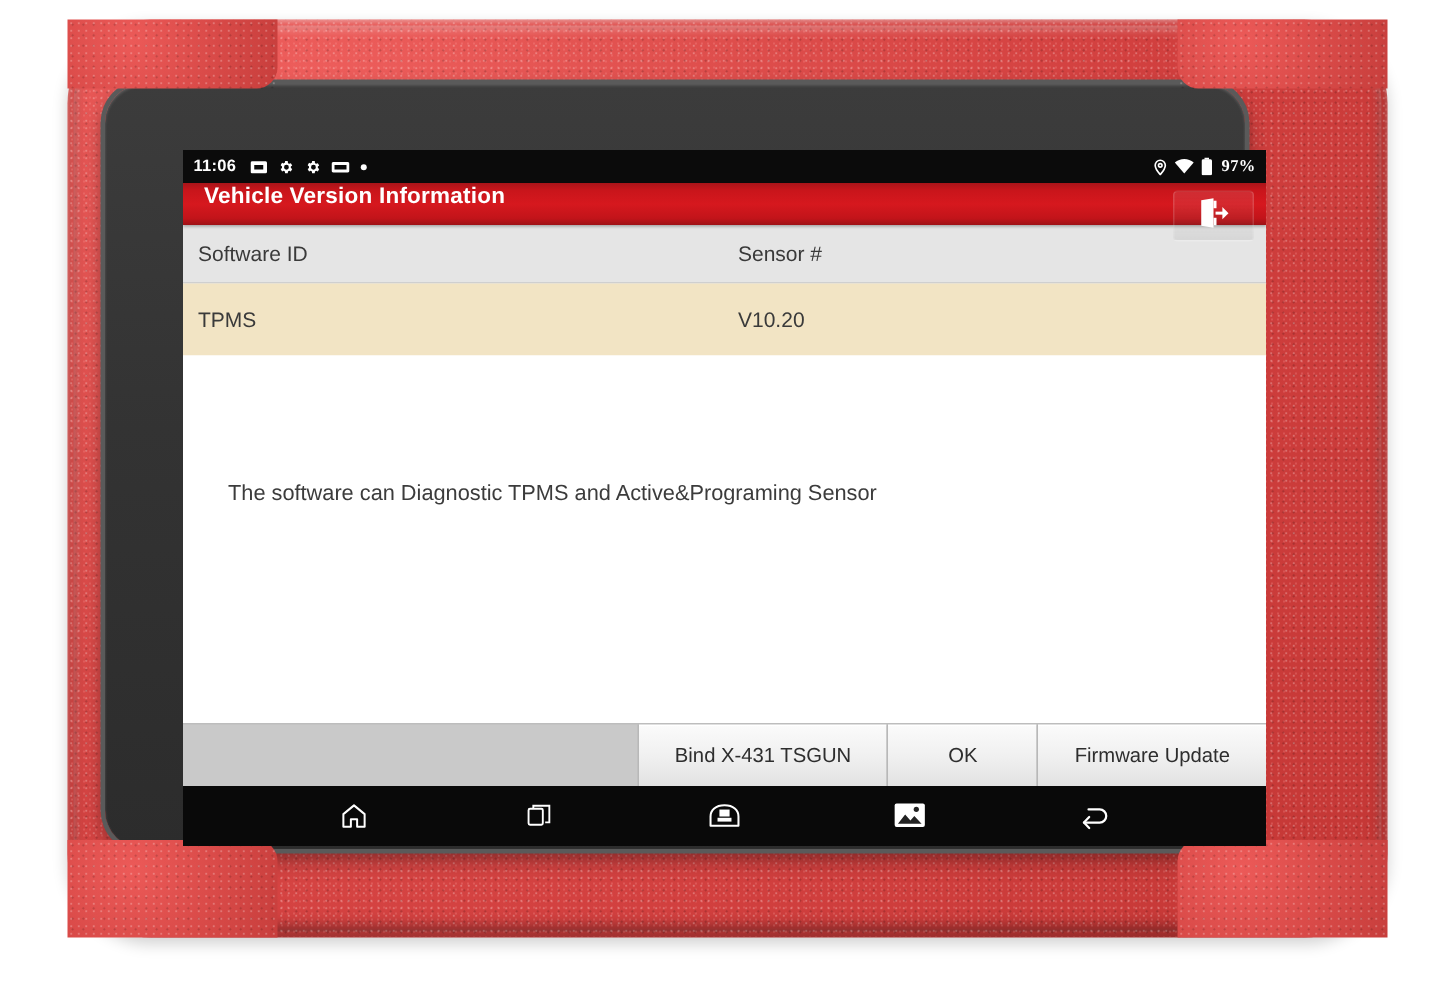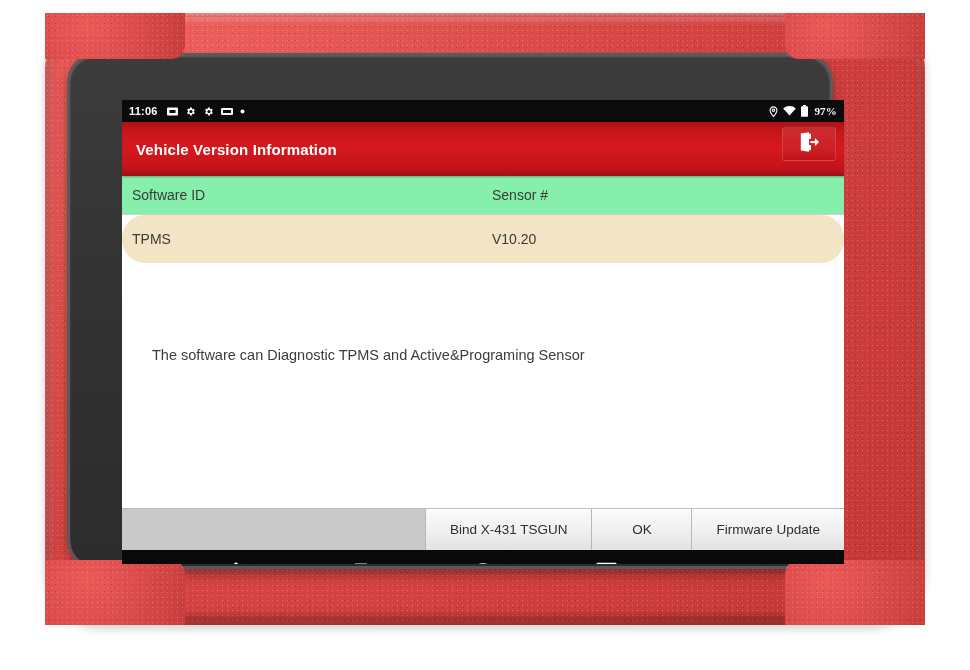--- a/index.html
+++ b/index.html
@@ -134,24 +134,24 @@
     display: flex;
     align-items: center;
     gap: 5px;
     font-family: Liberation Serif, serif;
   }
   .status-battery-text { font-size: 11px; font-weight: 600; margin-left: 1px; }
   .sicon { display: block; }
 
   
   .titlebar {
-    height: 54px;
+    height: 28px;
     background: linear-gradient(180deg, #a81419 0%, #c9151b 18%, #d6181e 50%, #c2141a 84%, #9e1116 100%);
     display: flex;
-    align-items: center;
+    align-items: flex-start;
     padding-left: 14px;
     position: relative;
     box-shadow: 0 1px 2px rgba(0,0,0,.3);
   }
   .title-text {
     color: #ffffff;
     font-size: 15px;
     font-weight: bold;
     letter-spacing: .15px;
   }
@@ -165,35 +165,34 @@
     background: linear-gradient(180deg, rgba(255,255,255,.10), rgba(0,0,0,.06));
     border: 1px solid rgba(255,255,255,.14);
     display: flex;
     align-items: center;
     justify-content: center;
   }
 
   
   .table-head {
     height: 38px;
-    background: #86efac;
+    background: #e5e5e5;
     display: flex;
     align-items: center;
     color: #3a3a3a;
     font-size: 14px;
     border-bottom: 1px solid #cfcfcf;
   }
   .row-data {
     height: 48px;
     background: #f2e4c4;
     display: flex;
     align-items: center;
     color: #3a3a3a;
     font-size: 14px;
-    border-radius: 23px;
   }
   .col-a { width: 365px; padding-left: 10px; box-sizing: border-box; }
   .col-b { flex: 1; padding-left: 5px; box-sizing: border-box; }
 
   
   .body-area {
     background: #ffffff;
     height: 245px;
     position: relative;
   }

